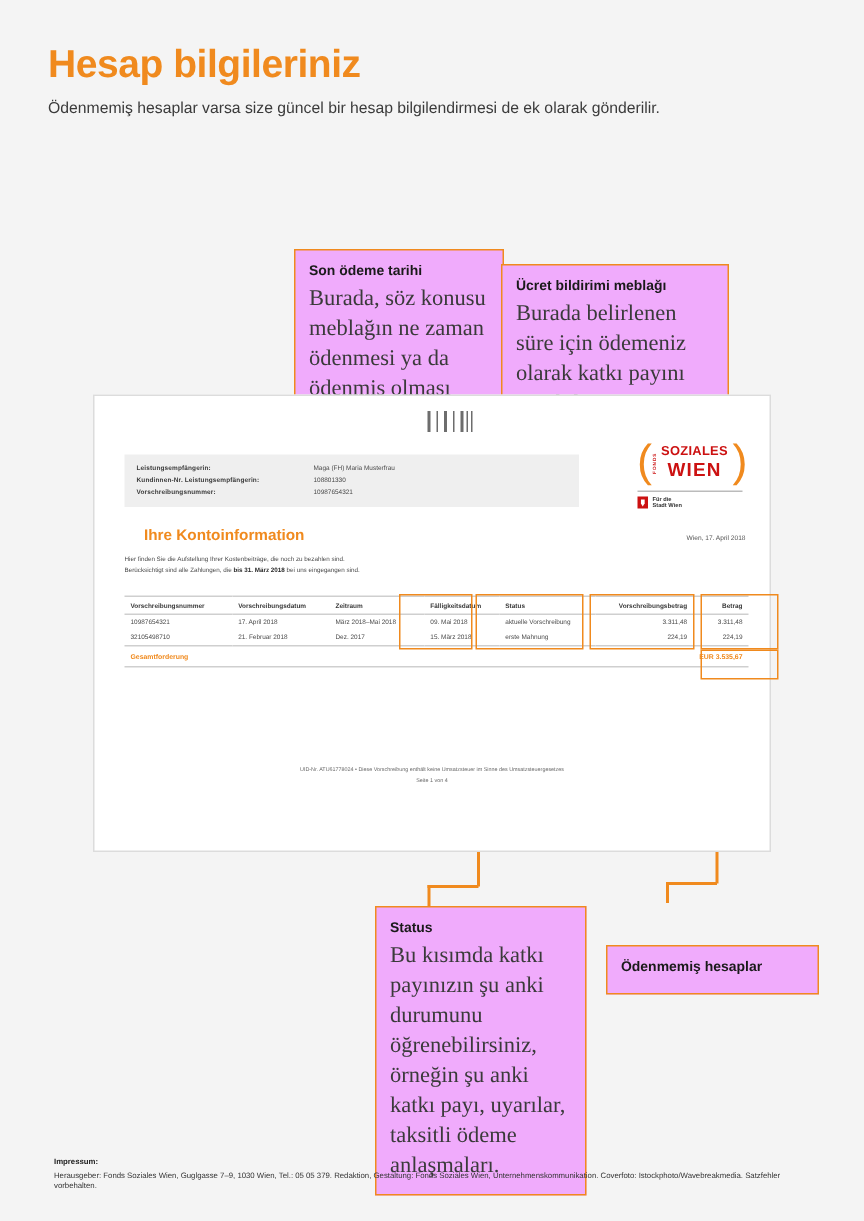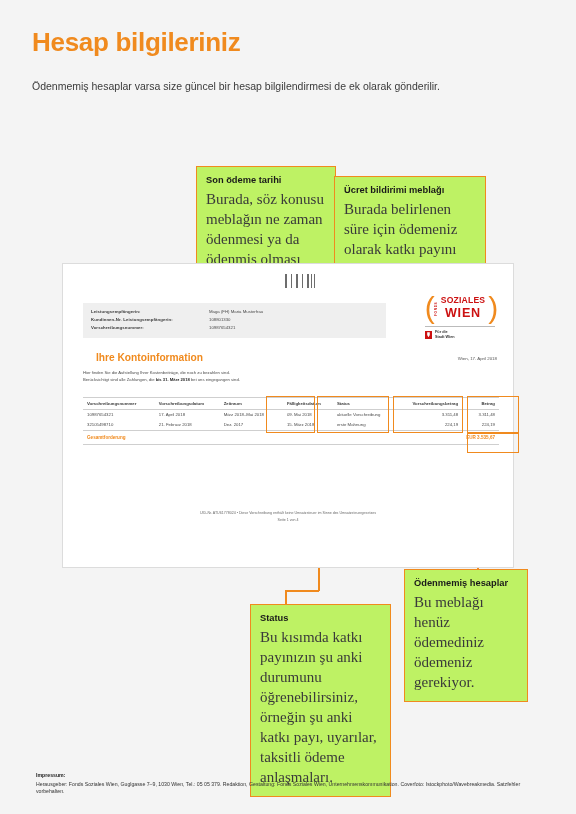--- a/index.html
+++ b/index.html
@@ -13,40 +13,40 @@
     position:relative;
   }
 
   
   #header { position:absolute; left:32px; top:28px; width:510px; }
   #page-title {
     font-size:26px; font-weight:bold; color:#F08A1E;
     letter-spacing:-0.3px; line-height:1.1; margin:0;
   }
   #page-subtitle {
-    font-size:10.5px; color:#3b3b3b; margin-top:23px; line-height:1.3;
+    font-size:10.5px; color:#3b3b3b; margin-top:9px; line-height:1.3;
   }
 
   
   .callout {
     position:absolute;
-    background:#bef264;
+    background:#f0abfc;
     border:1.4px solid #F08A1E;
     padding:7px 9px 8px 9px;
     line-height:1.33;
   }
   .callout .c-title {
     font-size:9.3px; font-weight:bold; color:#1a1a1a; margin-bottom:4px;
   }
   .callout .c-body { font-size:15px; color:#3a3a3a;font-family:Liberation Serif, serif; }
 
   #callout-due-date   { left:196px; top:166px;  width:140px; }
   #callout-fee-amount { left:334px; top:176px;  width:152px; }
   #callout-status     { left:250px; top:604px;  width:141px; }
-  #callout-unpaid     { left:404px; top:569px;  width:124px; }
+  #callout-unpaid     { left:404px; top:630px;  width:142px; }
 
   
   .conn { position:absolute; background:#F08A1E; }
   .conn-v { width:1.6px; }
   .conn-h { height:1.6px; }
   .arrow {
     position:absolute; width:0; height:0;
   }
   .arrow-up {
     border-left:3.6px solid transparent;
@@ -203,21 +203,20 @@
   <div class="c-body">Burada belirlenen süre için ödemeniz olarak katkı payını görebilirsiniz.</div>
 </div>
 
 <div class="callout" id="callout-status">
   <div class="c-title">Status</div>
   <div class="c-body">Bu kısımda katkı payınızın şu anki durumunu öğrenebilirsiniz, örneğin şu anki katkı payı, uyarılar, taksitli ödeme anlaşmaları.</div>
 </div>
 
 <div class="callout" id="callout-unpaid">
   <div class="c-title">Ödenmemiş hesaplar</div>
-  <div class="c-body">Bu meblağı henüz ödemediniz ödemeniz gerekiyor.</div>
 </div>
 
 <div id="doc-sheet">
  <div id="doc-inner">
 
   <div id="barcode">
     <span class="grp">
           <i></i>
         </span>
     <span class="grp">

